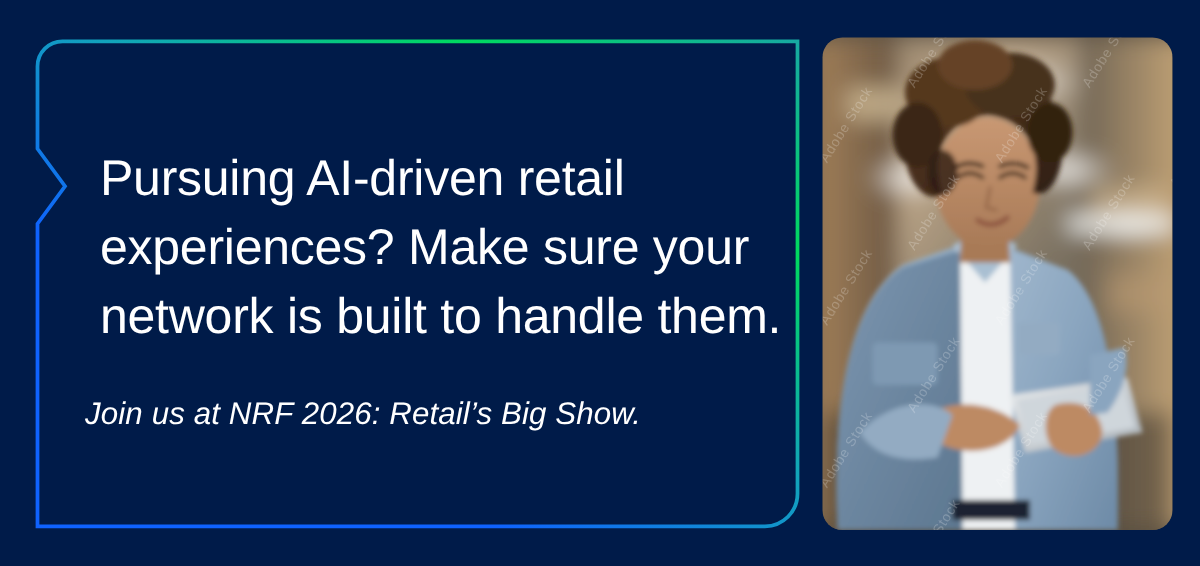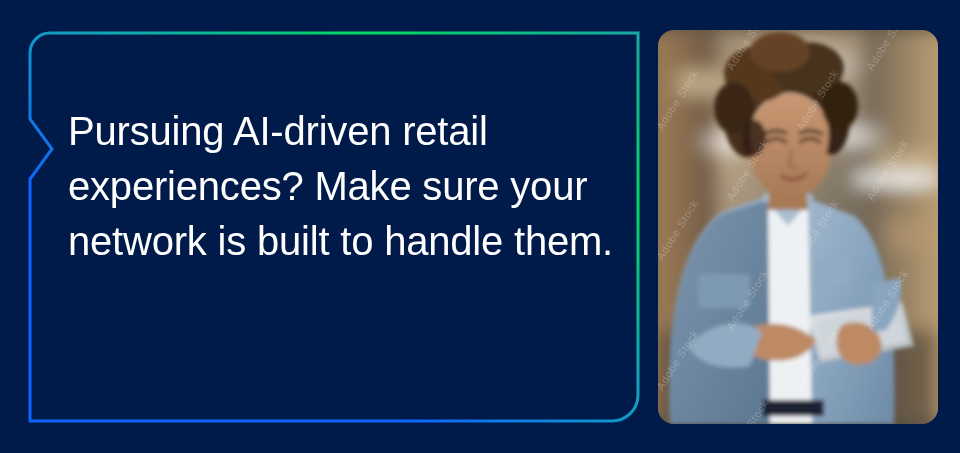--- a/index.html
+++ b/index.html
@@ -33,21 +33,21 @@
   }
 
   
   .copy-block {
     position: absolute;
     left: 68px;
     top: 104px;
     width: 570px;
   }
   .headline {
-    margin: 0;
+    margin: 12px;
     color: #ffffff;
     font-family: "Liberation Sans", sans-serif;
     font-weight: 300;
     font-size: 40px;
     line-height: 55px;
     letter-spacing: -0.2px;
     white-space: pre-line;
   }
   .subhead {
     margin: 0;
@@ -119,20 +119,21 @@
                L 24 118
                L 2 88
                Z" fill="none" stroke="url(#frameGrad)" stroke-width="3" stroke-linejoin="miter"></path>
     </svg>
   </div>
 
   <div class="copy-block">
     <h1 class="headline" style="color: rgb(255, 255, 255);">Pursuing AI-driven retail
 experiences? Make sure your
 network is built to handle them.</h1>
+    <p class="subhead" style="color: rgb(255, 255, 255);">Join us at NRF 2026: Retail’s Big Show.</p>
   </div>
 
   <div class="photo" aria-label="Woman with curly hair in a denim shirt holding a tablet in a blurred warehouse aisle" style="border-radius: 16px;">
     <svg viewBox="0 0 280 394" preserveAspectRatio="xMidYMid slice" aria-hidden="true">
       <defs>
         <linearGradient id="bgWall" x1="0" y1="0" x2="1" y2="1">
           <stop offset="0%" stop-color="#8b7a63"></stop>
           <stop offset="28%" stop-color="#b9a386"></stop>
           <stop offset="55%" stop-color="#7d7363"></stop>
           <stop offset="100%" stop-color="#4a4338"></stop>

